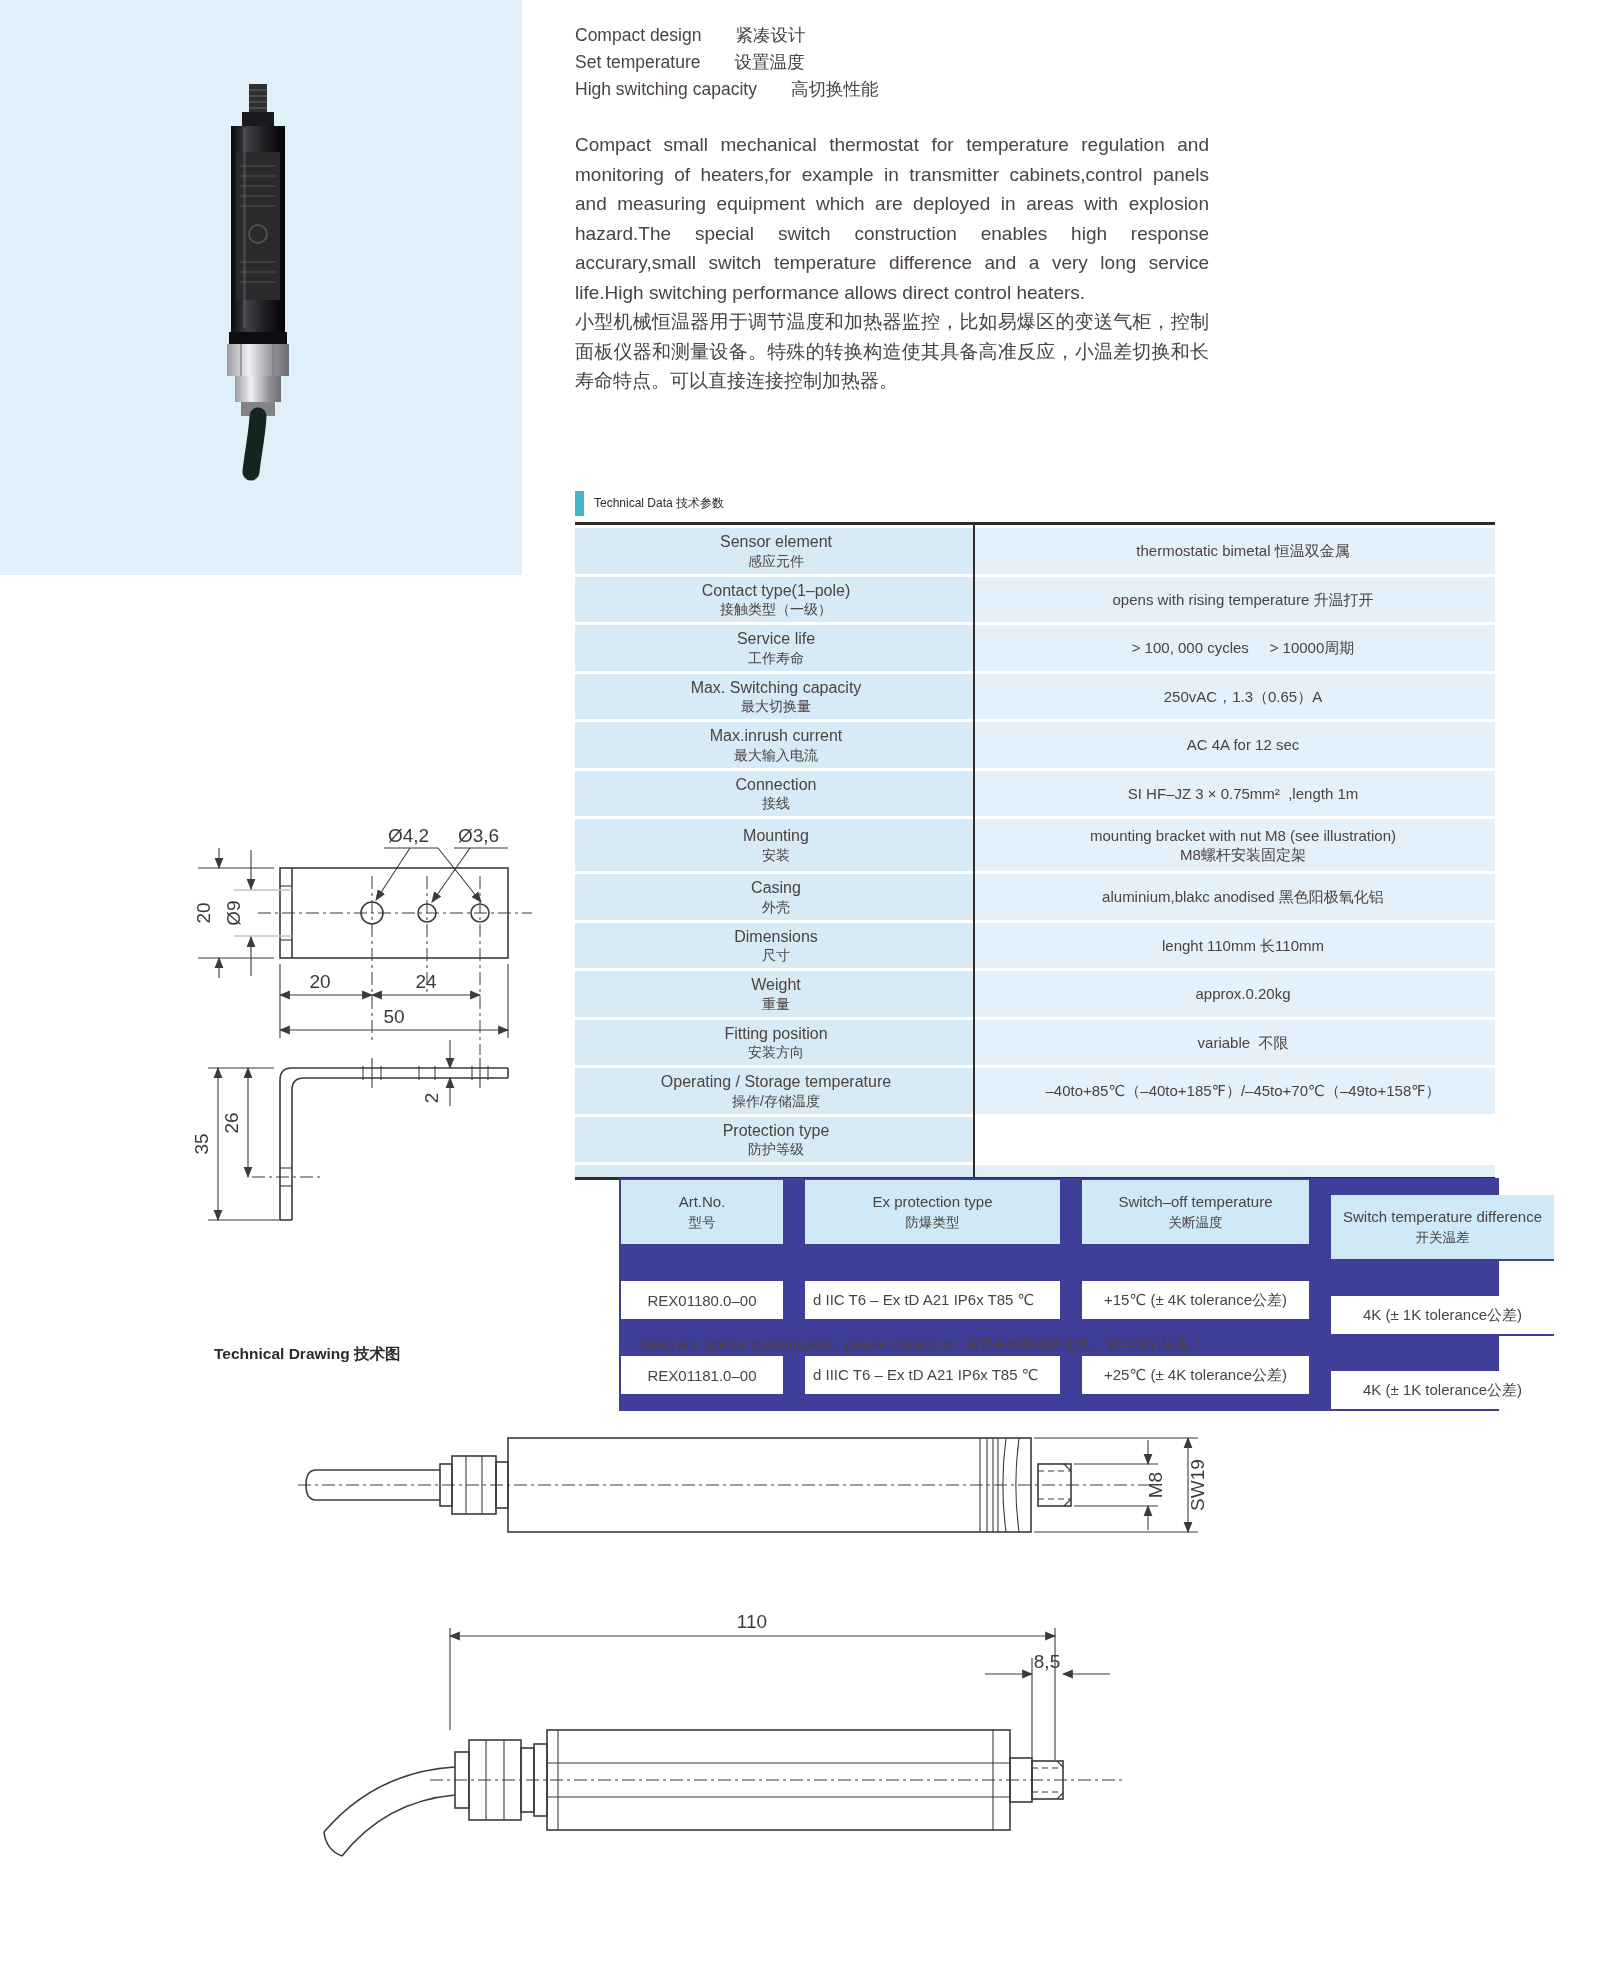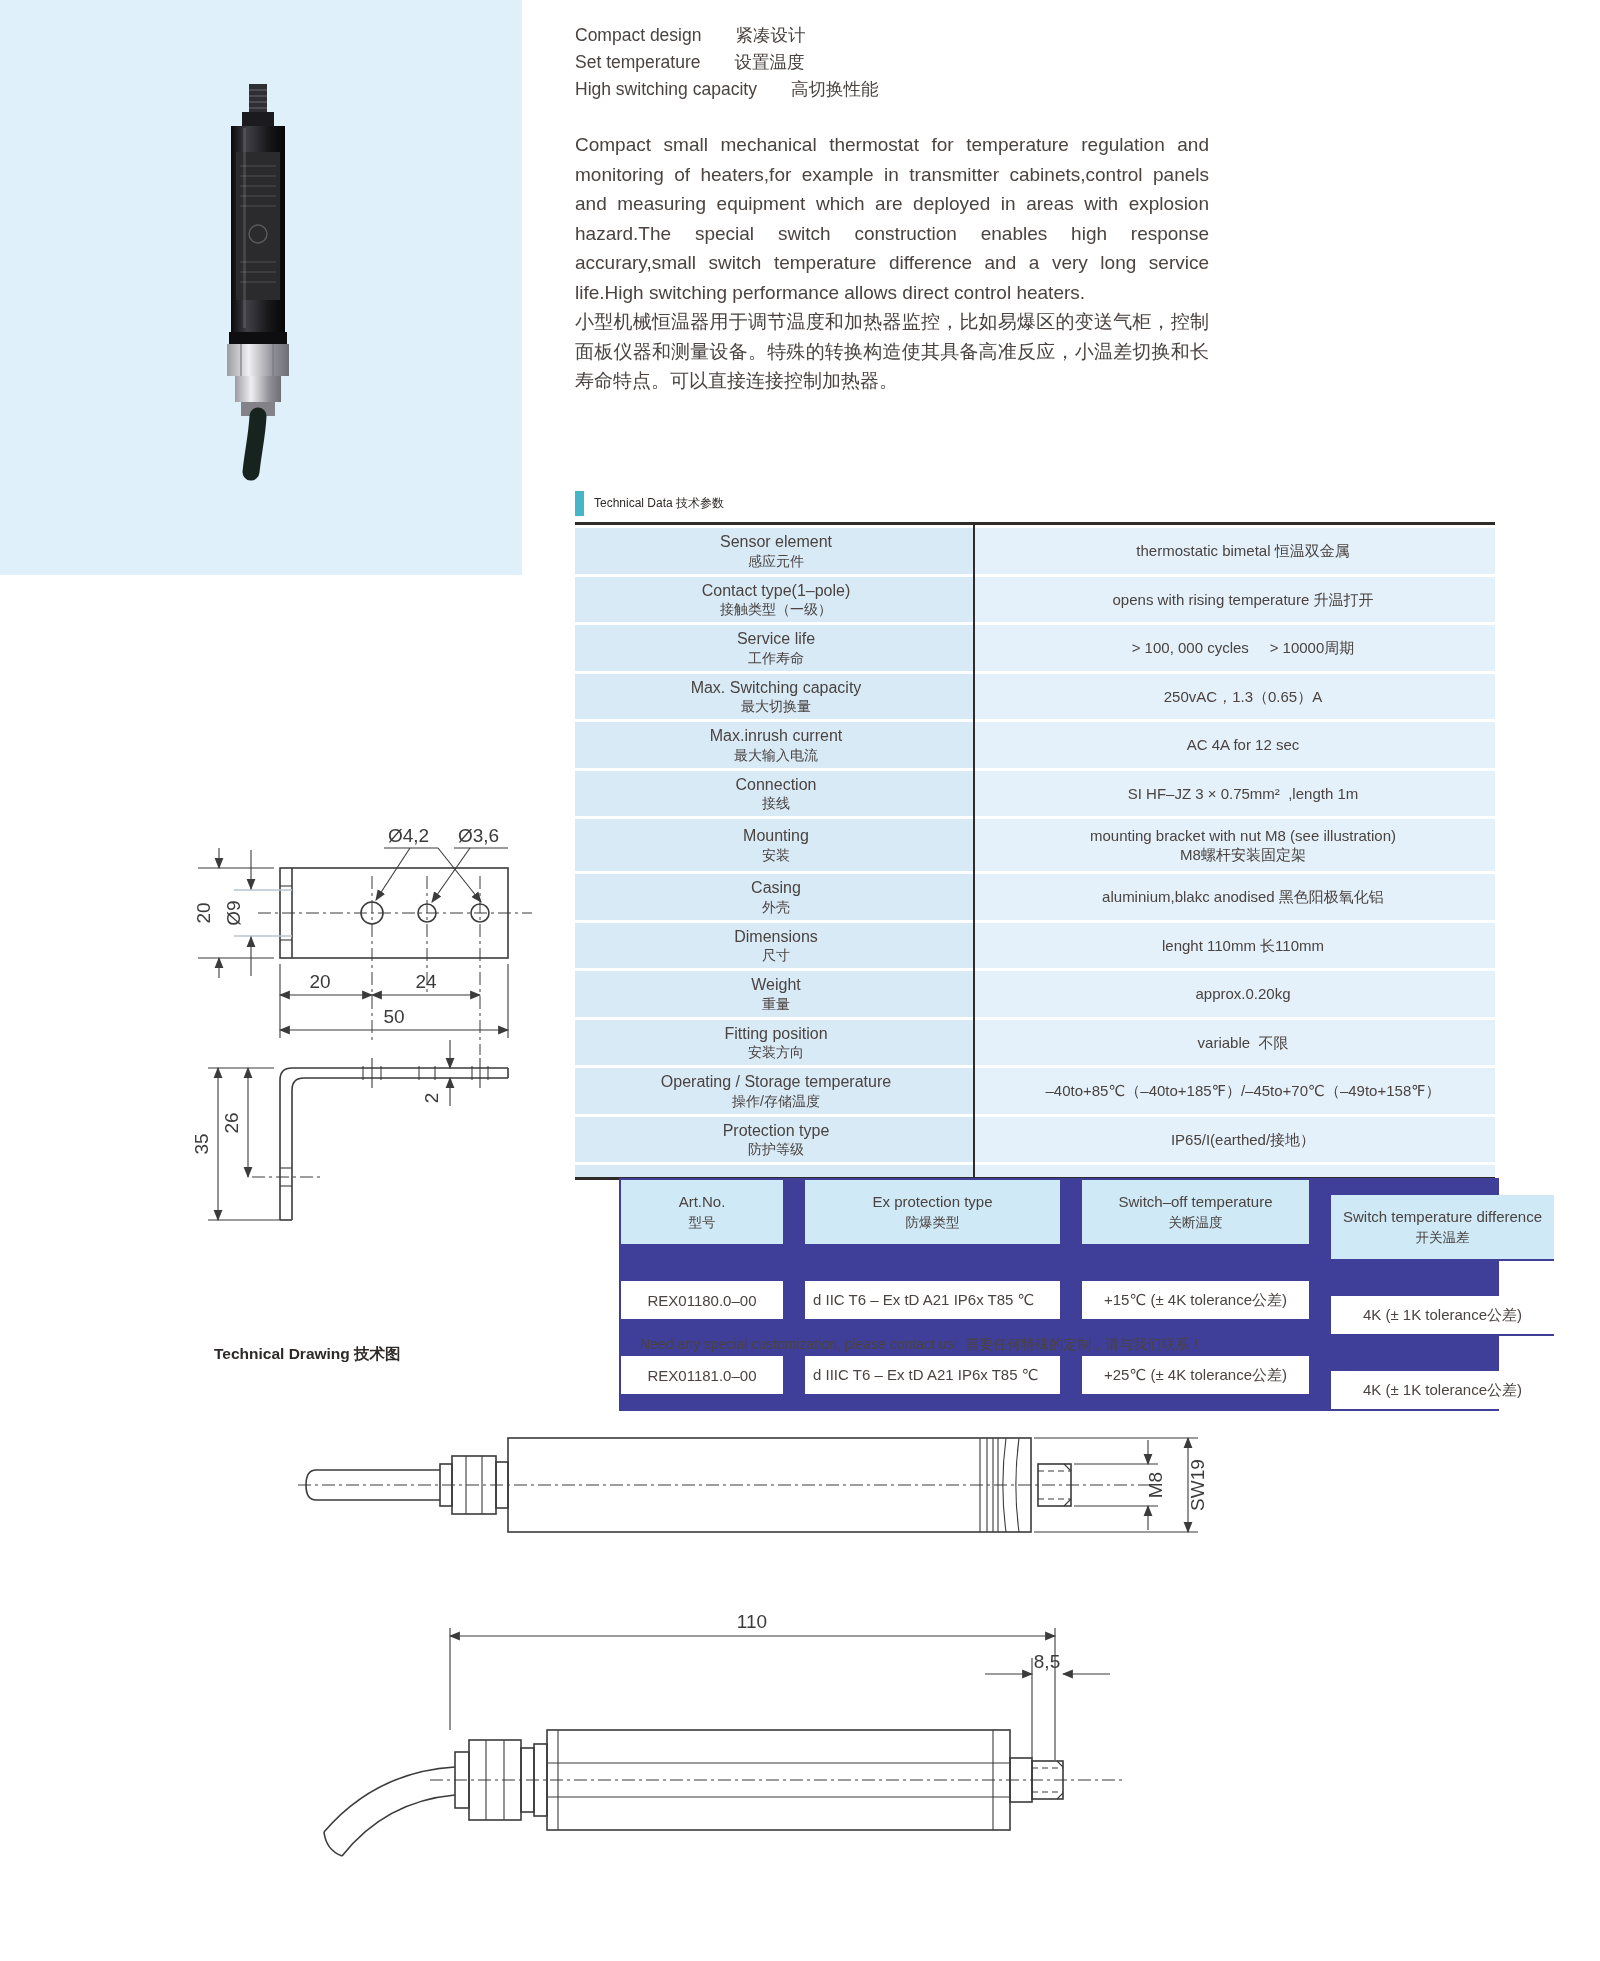--- a/index.html
+++ b/index.html
@@ -229,21 +229,20 @@
             <div class="spec-en">Operating / Storage temperature</div>
             <div class="spec-zh">操作/存储温度</div>
           </div>
         <div class="spec-value"><div>–40to+85℃（–40to+185℉）/–45to+70℃（–49to+158℉）</div></div>
       </div>
       <div class="spec-row">
         <div class="spec-label">
             <div class="spec-en">Protection type</div>
             <div class="spec-zh">防护等级</div>
           </div>
-        <div class="spec-value"><div>IP65/I(earthed/接地）</div></div>
       </div>
       <div class="spec-stub">
           <div class="sa"></div>
           <div class="sb"></div>
         </div>
     </div>
   </div>
 
   <svg class="tech" style="left:170px;top:790px;" width="400" height="460" viewBox="0 0 400 460">
     <defs>

